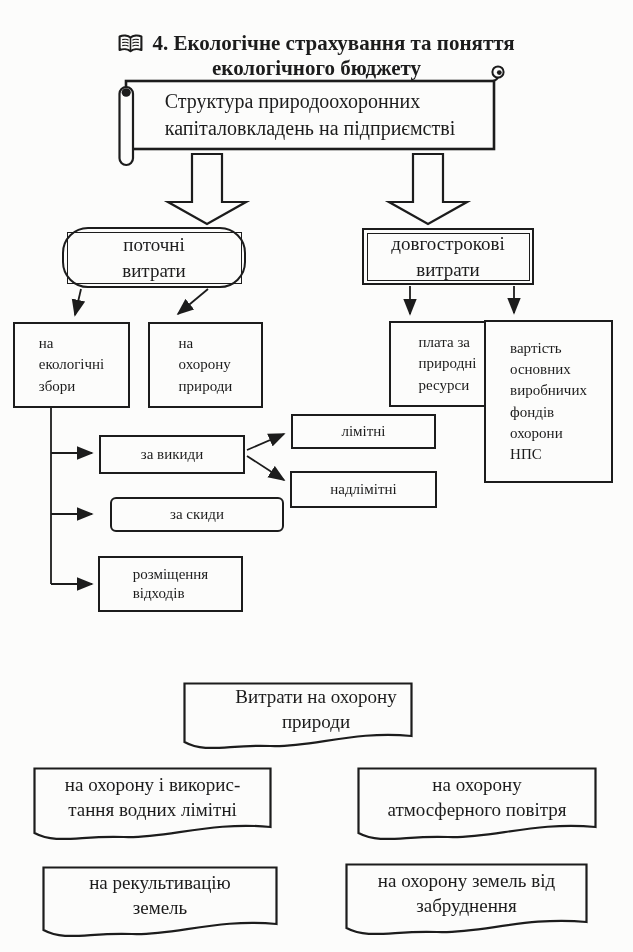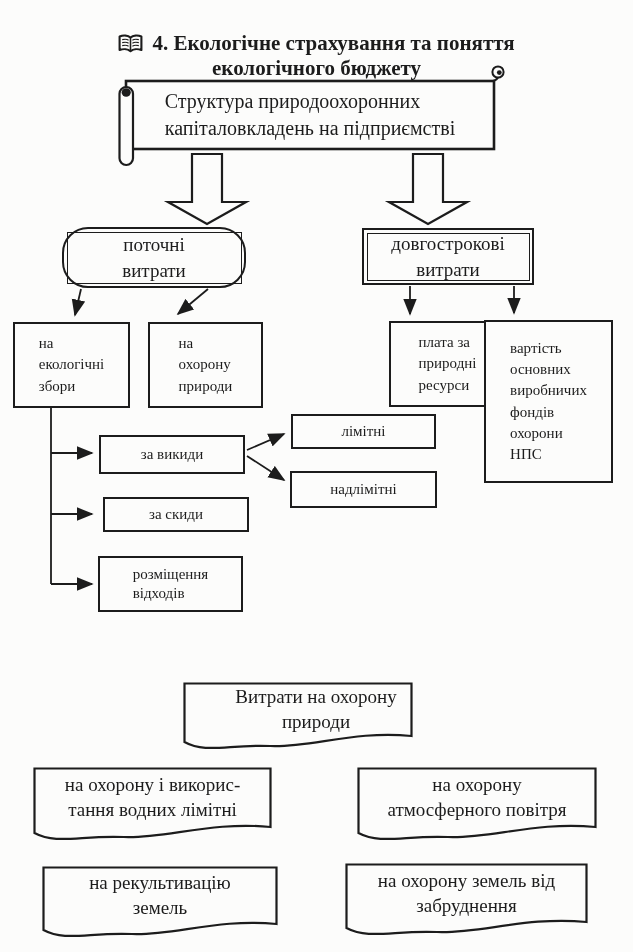--- a/index.html
+++ b/index.html
@@ -124,21 +124,21 @@
 природні
 ресурси</div>
   <div class="box" style="left:484px;top:320px;width:129px;height:163px;line-height:1.42;">вартість
 основних
 виробничих
 фондів
 охорони
 НПС</div>
 
   <div class="box" style="left:99px;top:435px;width:146px;height:39px;">за викиди</div>
-  <div class="box" style="left:103px;top:497px;width:146px;height:35px;">за скиди</div>
+  <div class="box" style="left:110px;top:497px;width:174px;height:35px;border-radius:6px;">за скиди</div>
   <div class="box" style="left:98px;top:556px;width:145px;height:56px;line-height:1.3;">розміщення
 відходів</div>
   <div class="box" style="left:291px;top:414px;width:145px;height:35px;">лімітні</div>
   <div class="box" style="left:290px;top:471px;width:147px;height:37px;">надлімітні</div>
 
   <div class="doc" style="left:183px;top:682px;width:230px;height:74px;padding-left:36px;">
     <svg width="230" height="74" viewBox="0 0 230 74">
       <path d="M1.5,1.5 H228.5 V54 C172.5,48 126.5,66 87.4,64 C46,62 23,72 1.5,60 Z" fill="#fcfcfb" stroke="#1c1c1c" stroke-width="2.2"></path>
     </svg>
     <div class="txt">Витрати на охорону

